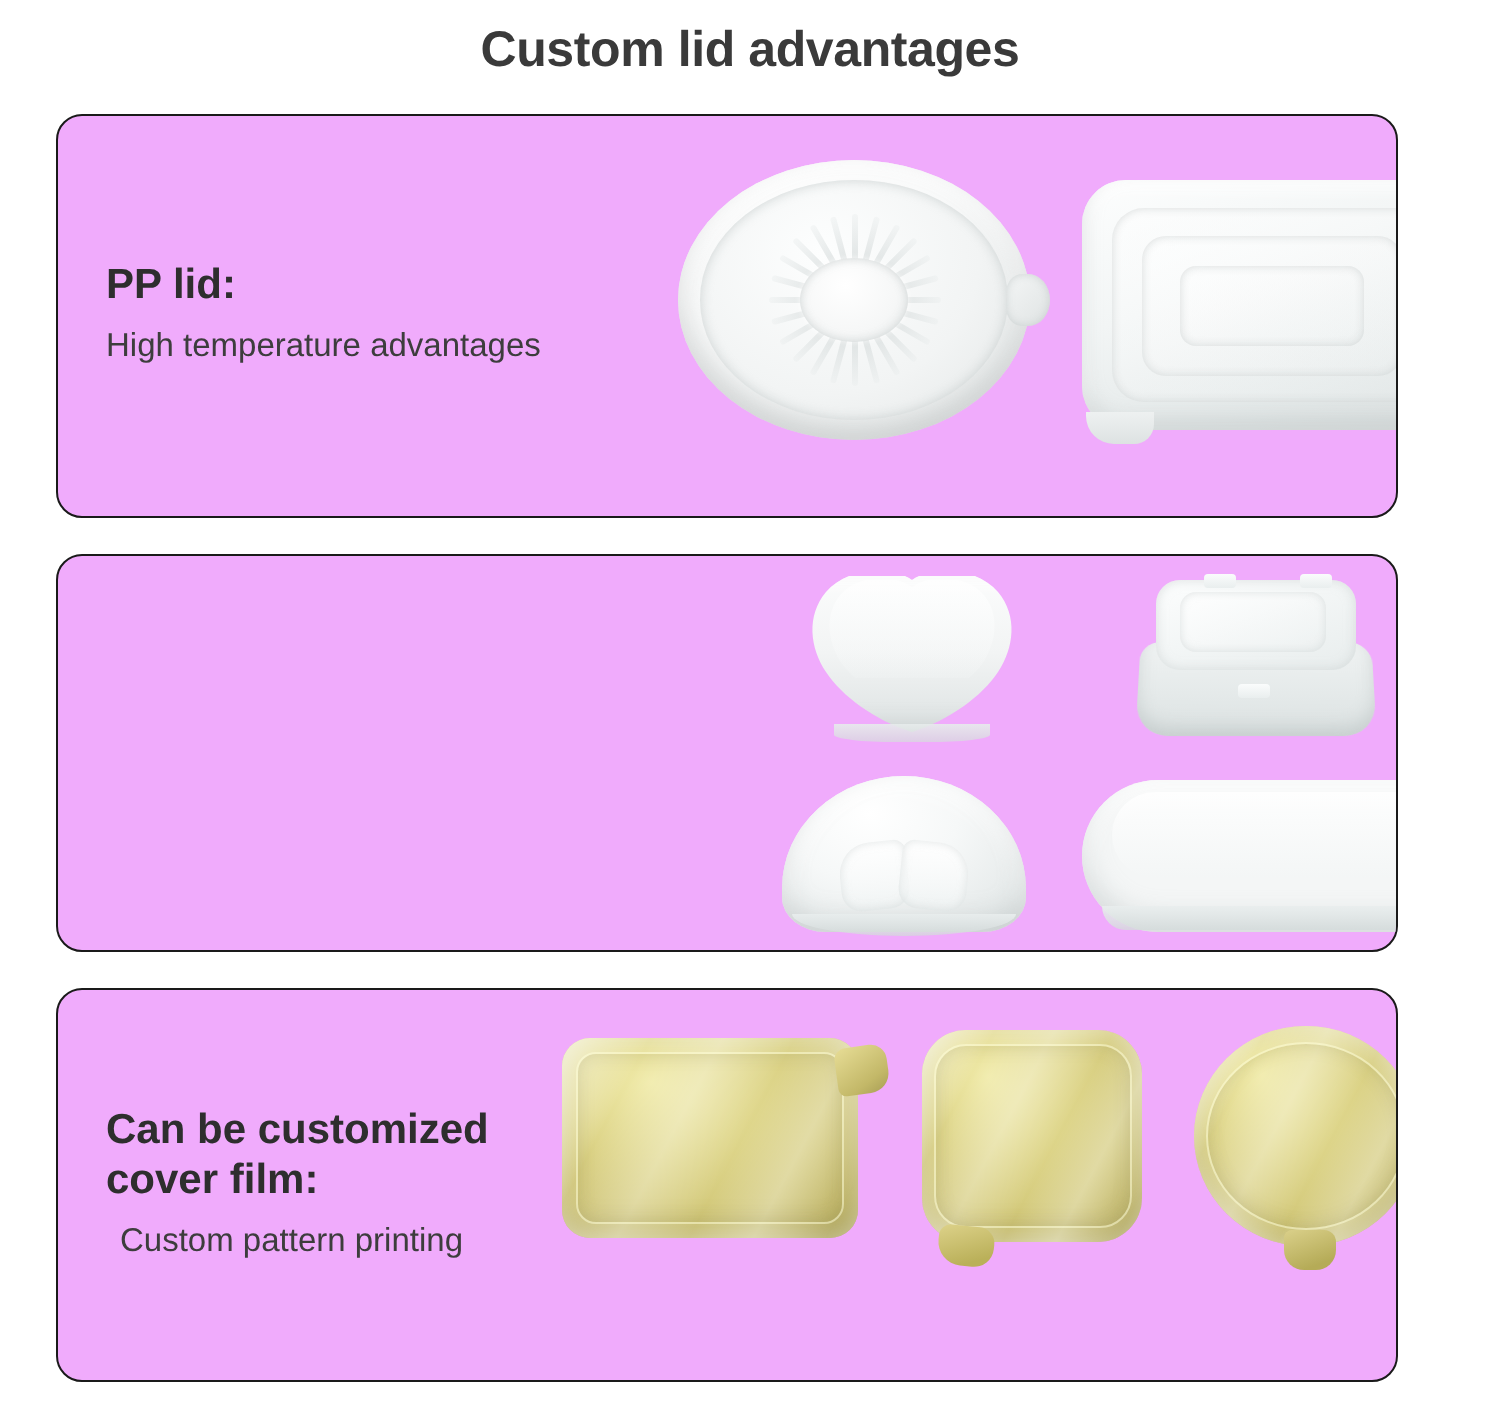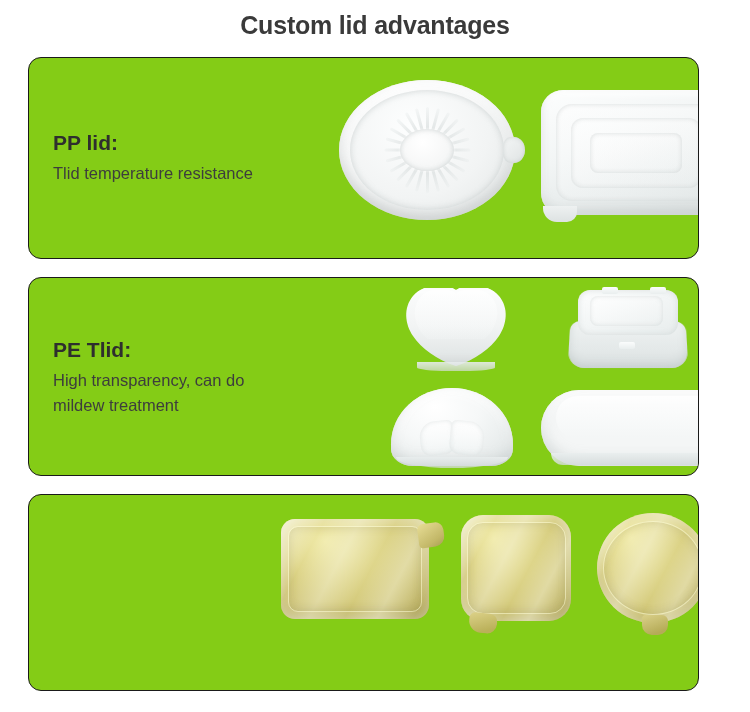--- a/index.html
+++ b/index.html
@@ -27,21 +27,21 @@
     line-height: 30px;
   }
 
   
   .card {
     position: absolute;
     left: 28px;
     width: 671px;
     border: 1.6px solid #1a1a1a;
     border-radius: 13px;
-    background: #84cc16;
+    background: #f0abfc;
     box-sizing: border-box;
     overflow: hidden;
   }
   #card-pp { top: 57px;  height: 202px; }
   #card-pe { top: 277px; height: 199px; }
   #card-cf { top: 494px; height: 197px; }
 
   .card-inner {
     position: relative;
     width: 100%;
@@ -410,21 +410,21 @@
 </head>
 <body>
 
 <div class="page-title">Custom lid advantages</div>
 
 <section class="card" id="card-pp">
   <div class="card-inner">
 
     <div class="card-text">
       <div class="card-heading">PP lid:</div>
-      <div class="card-sub">Tlid temperature resistance</div>
+      <div class="card-sub">High temperature advantages</div>
     </div>
 
     <div class="media">
 
       <div class="lid pp-round">
         <div class="outer"></div>
         <div class="rim"></div>
         <div class="ribs">
           <i style="transform:rotate(0deg)"></i>
             <i style="transform:rotate(15deg)"></i>
@@ -463,25 +463,20 @@
         <div class="nub"></div>
       </div>
 
     </div>
   </div>
 </section>
 
 <section class="card" id="card-pe">
   <div class="card-inner">
 
-    <div class="card-text">
-      <div class="card-heading">PE Tlid:</div>
-      <div class="card-sub">High transparency, can do
-mildew treatment</div>
-    </div>
 
     <div class="media" style="left:330px">
 
       <div class="lid pe-heart">
         <div class="body"></div>
         <div class="top"></div>
         <div class="foot"></div>
       </div>
 
       <div class="lid pe-square">
@@ -506,20 +501,25 @@
         <div class="skirt"></div>
       </div>
 
     </div>
   </div>
 </section>
 
 <section class="card" id="card-cf">
   <div class="card-inner">
 
+    <div class="card-text">
+      <div class="card-heading">Can be customized
+cover film:</div>
+      <div class="card-sub indent">Custom pattern printing</div>
+    </div>
 
     <div class="media">
 
       <div class="foil foil-rect">
         <div class="plate"></div>
         <div class="sheen"></div>
         <div class="inner-rim"></div>
         <div class="tab"></div>
       </div>
 

